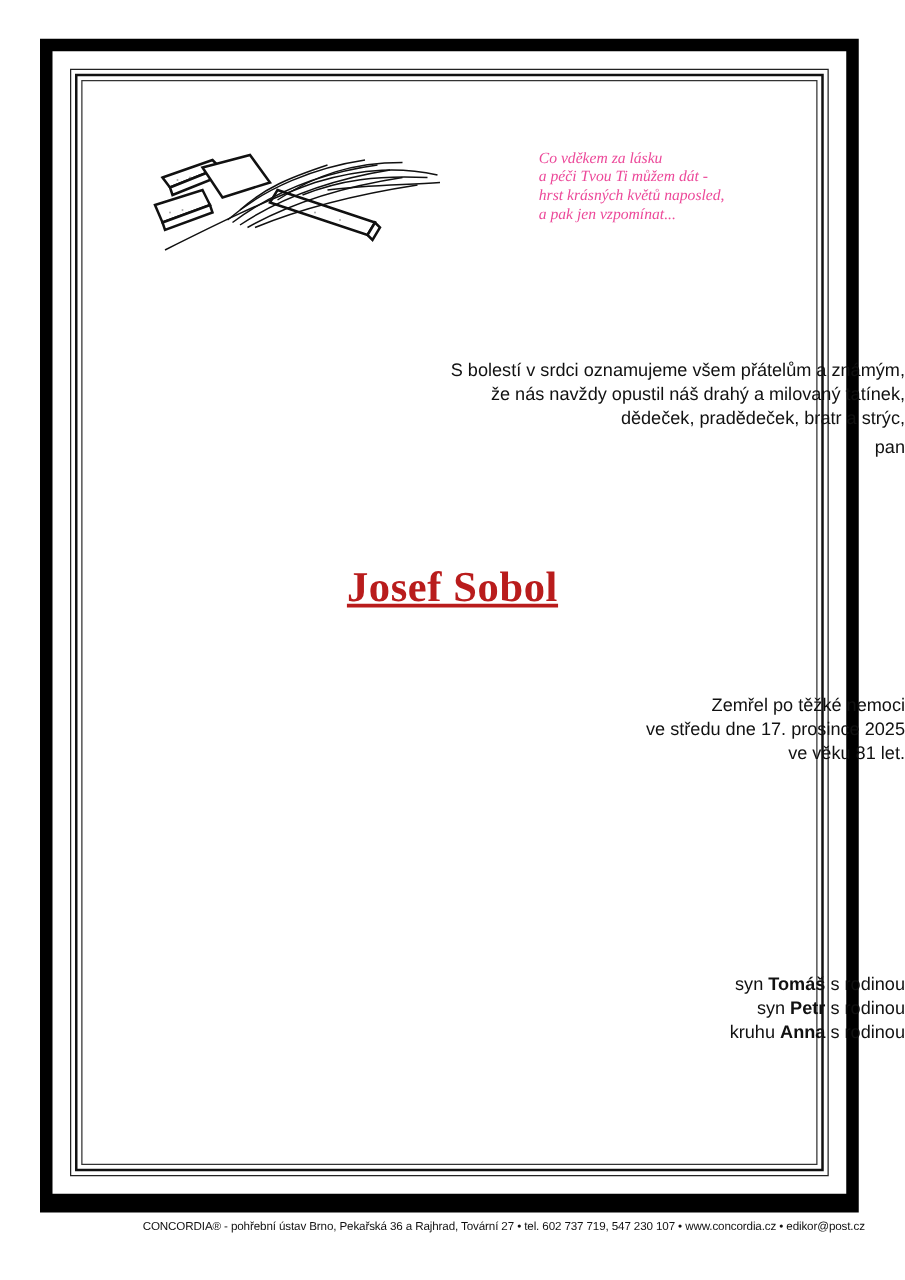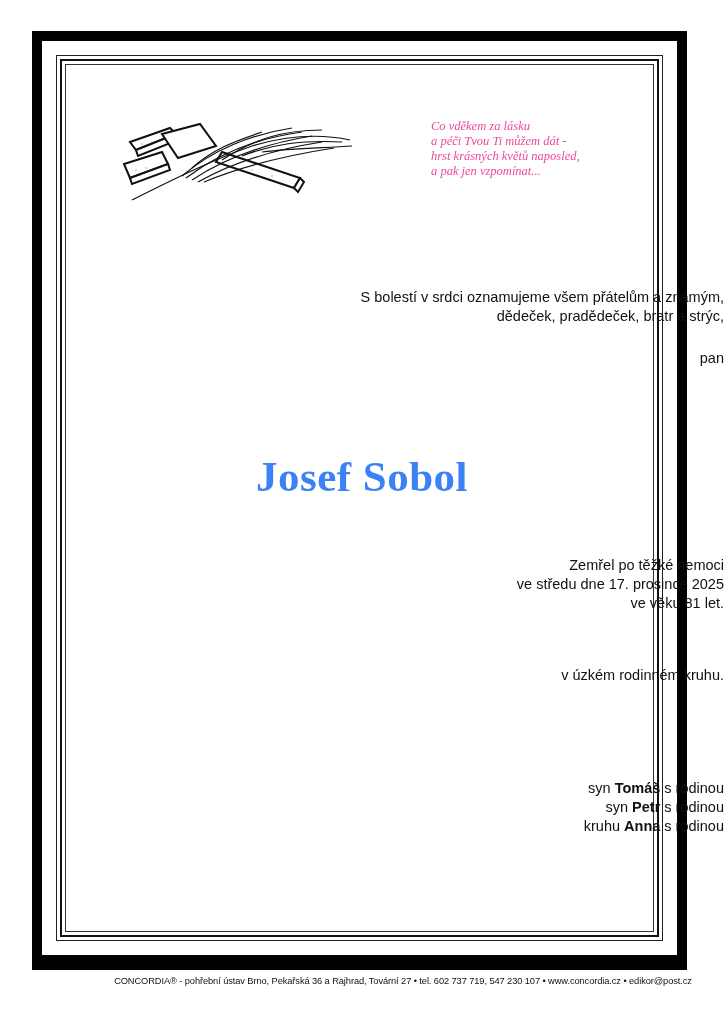--- a/index.html
+++ b/index.html
@@ -7,21 +7,21 @@
   .frame-outer { position:absolute; left:32px; top:31px; width:655px; height:939px; box-sizing:border-box; border:10px solid #000; border-bottom-width:15px; background:#fff; }
   .frame-l1 { position:absolute; left:14px; top:14px; right:14px; bottom:14px; border:1px solid #222; }
   .frame-l2 { position:absolute; left:3px; top:3px; right:3px; bottom:3px; border:2px solid #111; }
   .frame-l3 { position:absolute; left:3px; top:3px; right:3px; bottom:3px; border:1px solid #333; }
   .content { position:absolute; left:0; top:0; width:724px; height:1024px; }
   .poem { position:absolute; left:431px; top:119px; font-family:"Liberation Serif", serif; font-style:italic; font-size:12.5px; line-height:15px; color:#ec4899; white-space:pre; }
   .cross-art { position:absolute; left:122px; top:120px; width:240px; height:90px; }
   .block { position:absolute; left:0; width:724px; text-align:right; font-size:14.5px; line-height:19px; color:#111; }
   .intro { top:288px; }
   .pan { top:349px; }
-  .name { position:absolute; left:0; width:724px; top:452px; text-align:center; font-family:"Liberation Serif", serif; font-weight:bold; font-size:43px; letter-spacing:0.5px; color:#3b82f6; }
+  .name { position:absolute; left:0; width:724px; top:452px; text-align:center; font-family:"Liberation Serif", serif; font-weight:bold; font-size:34px; letter-spacing:0.5px; color:#b91c1c;text-decoration:underline; }
   .death { top:556px; }
   .farewell { top:666px; }
   .family { top:779px; }
   .family b { font-weight:bold; }
   .footer { position:absolute; left:0; width:724px; top:976px; text-align:center; font-size:9.3px; color:#111; letter-spacing:-0.1px;padding-left:41px; }
 </style>
 </head>
 <body>
 
 <div class="frame-outer">
@@ -65,35 +65,35 @@
       <path d="M100,40 C130,20 160,10 200,10"></path>
       <path d="M120,36 C150,24 180,20 220,22"></path>
       <path d="M140,32 C170,28 200,28 230,26"></path>
     </g>
   </svg>
 
   <div class="poem"><div>Co vděkem za lásku</div><div>a péči Tvou Ti můžem dát -</div><div>hrst krásných květů naposled,</div><div>a pak jen vzpomínat...</div></div>
 
   <div class="block intro">
     <div>S bolestí v srdci oznamujeme všem přátelům a známým,</div>
+    <div>že nás navždy opustil náš drahý a milovaný tatínek,</div>
     <div>dědeček, pradědeček, bratr a strýc,</div>
   </div>
 
   <div class="block pan">pan</div>
 
   <div class="name">Josef Sobol</div>
 
   <div class="block death">
     <div>Zemřel po těžké nemoci</div>
     <div>ve středu dne 17. prosince 2025</div>
     <div>ve věku 81 let.</div>
   </div>
 
   <div class="block farewell">
-    <div>v úzkém rodinném kruhu.</div>
   </div>
 
   <div class="block family">
     <div><span>syn </span><b>Tomáš</b><span> s rodinou</span></div>
     <div><span>syn </span><b>Petr</b><span> s rodinou</span></div>
     <div><span>kruhu </span><b>Anna</b><span> s rodinou</span></div>
   </div>
 
   <div class="footer">CONCORDIA® - pohřební ústav Brno, Pekařská 36 a Rajhrad, Tovární 27 • tel. 602 737 719, 547 230 107 • www.concordia.cz • edikor@post.cz</div>
 </div>

